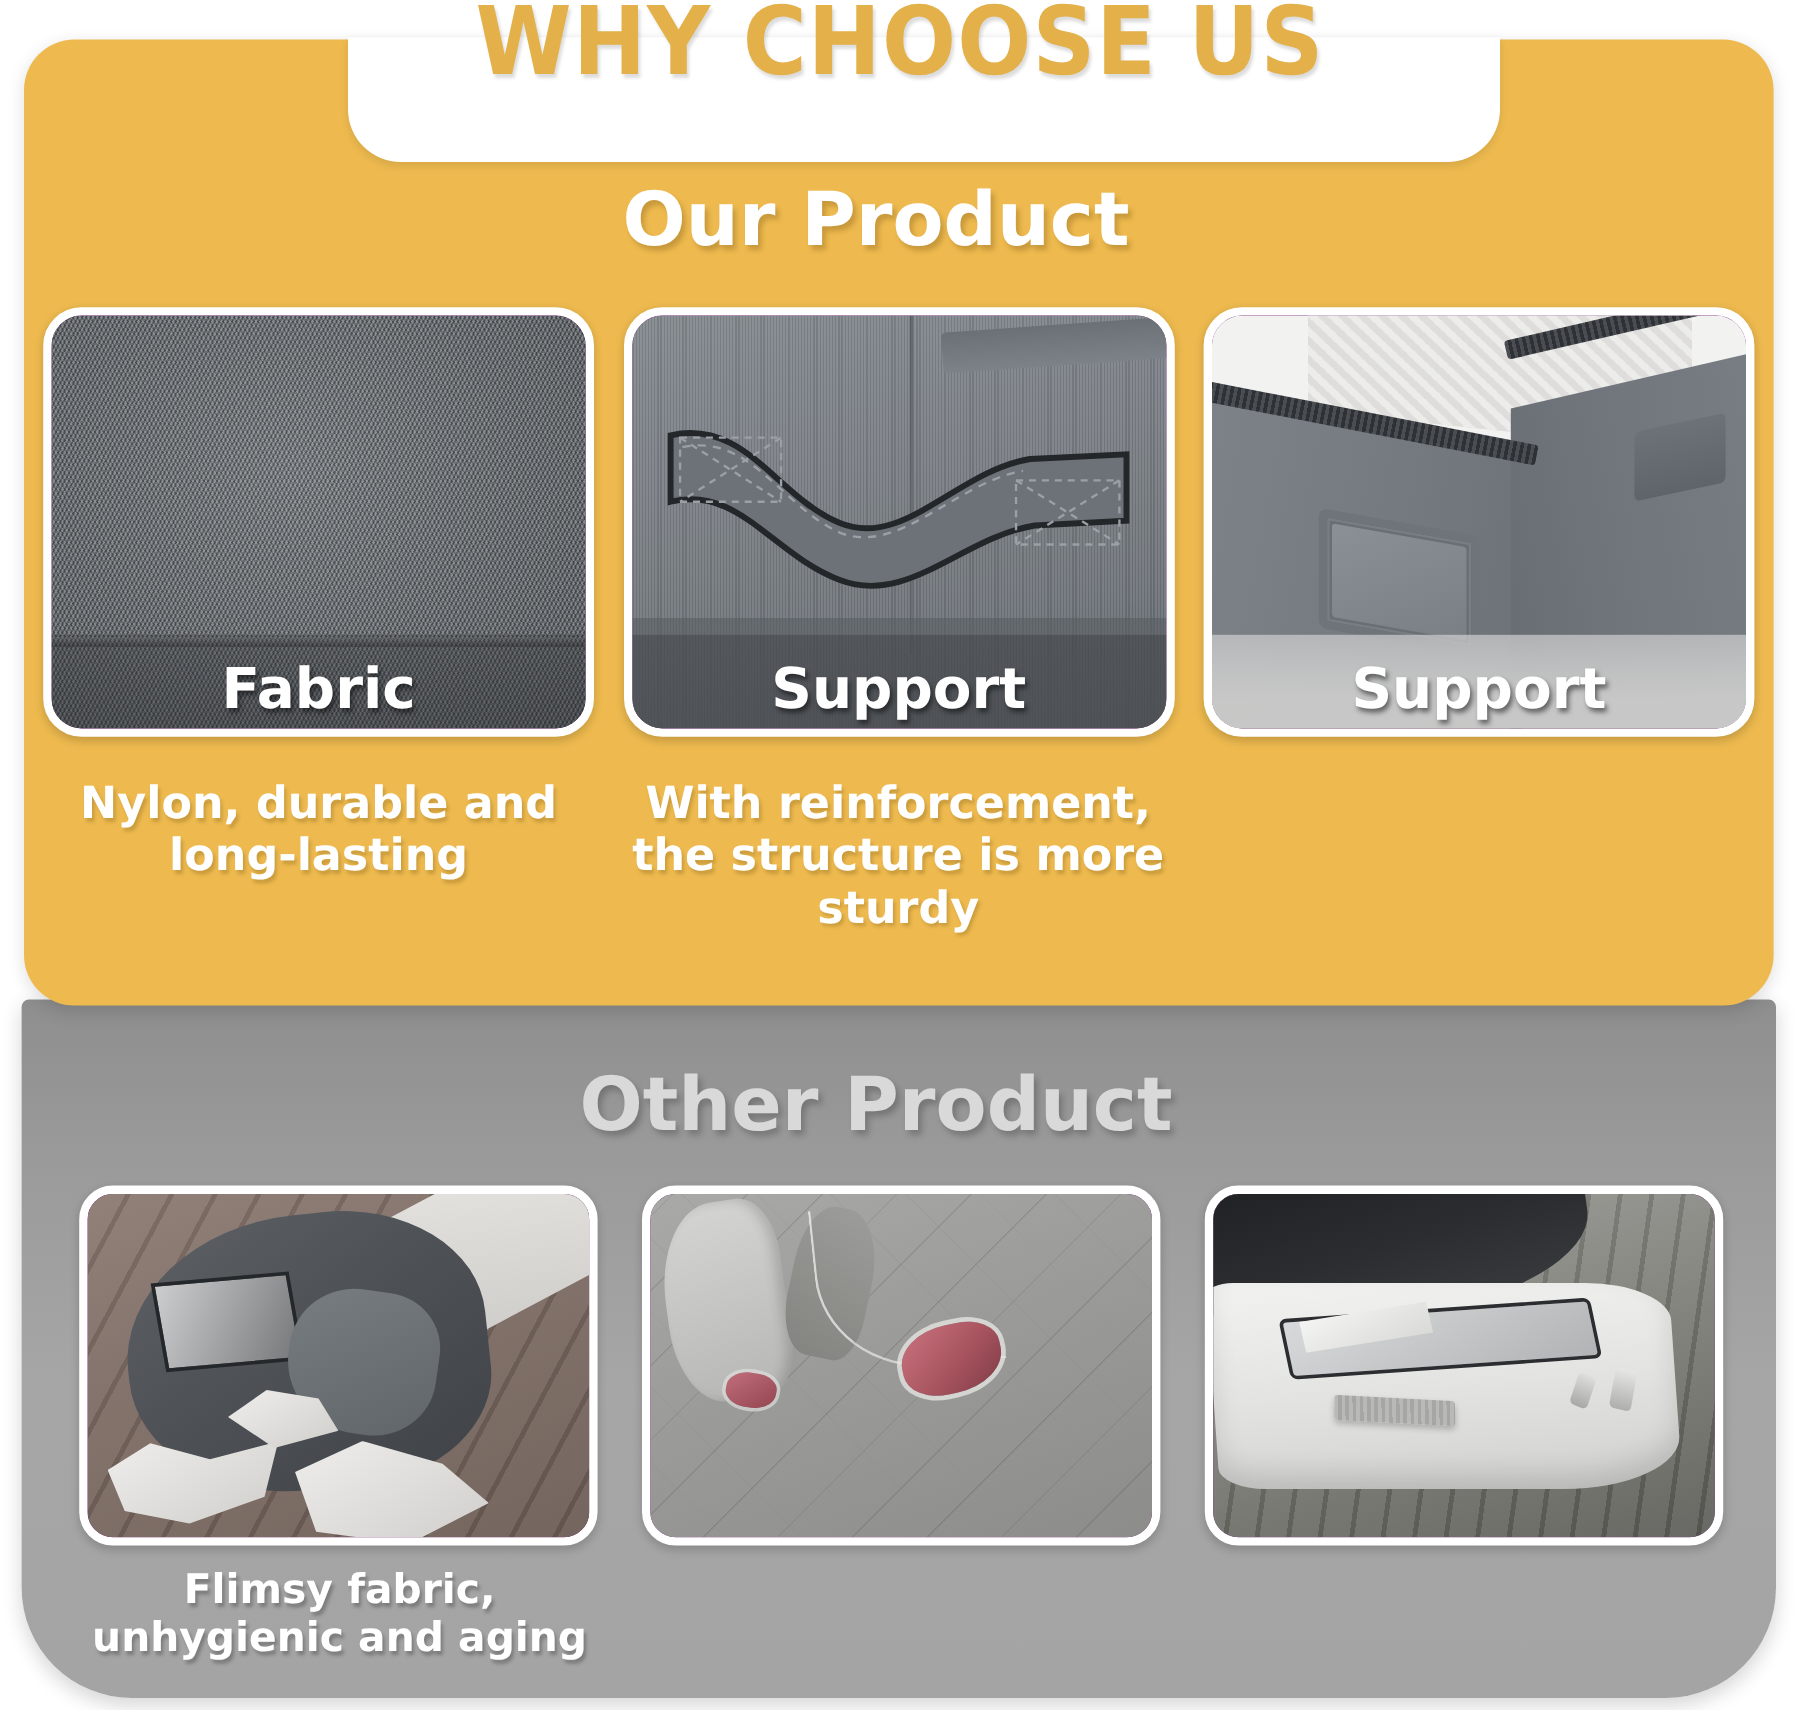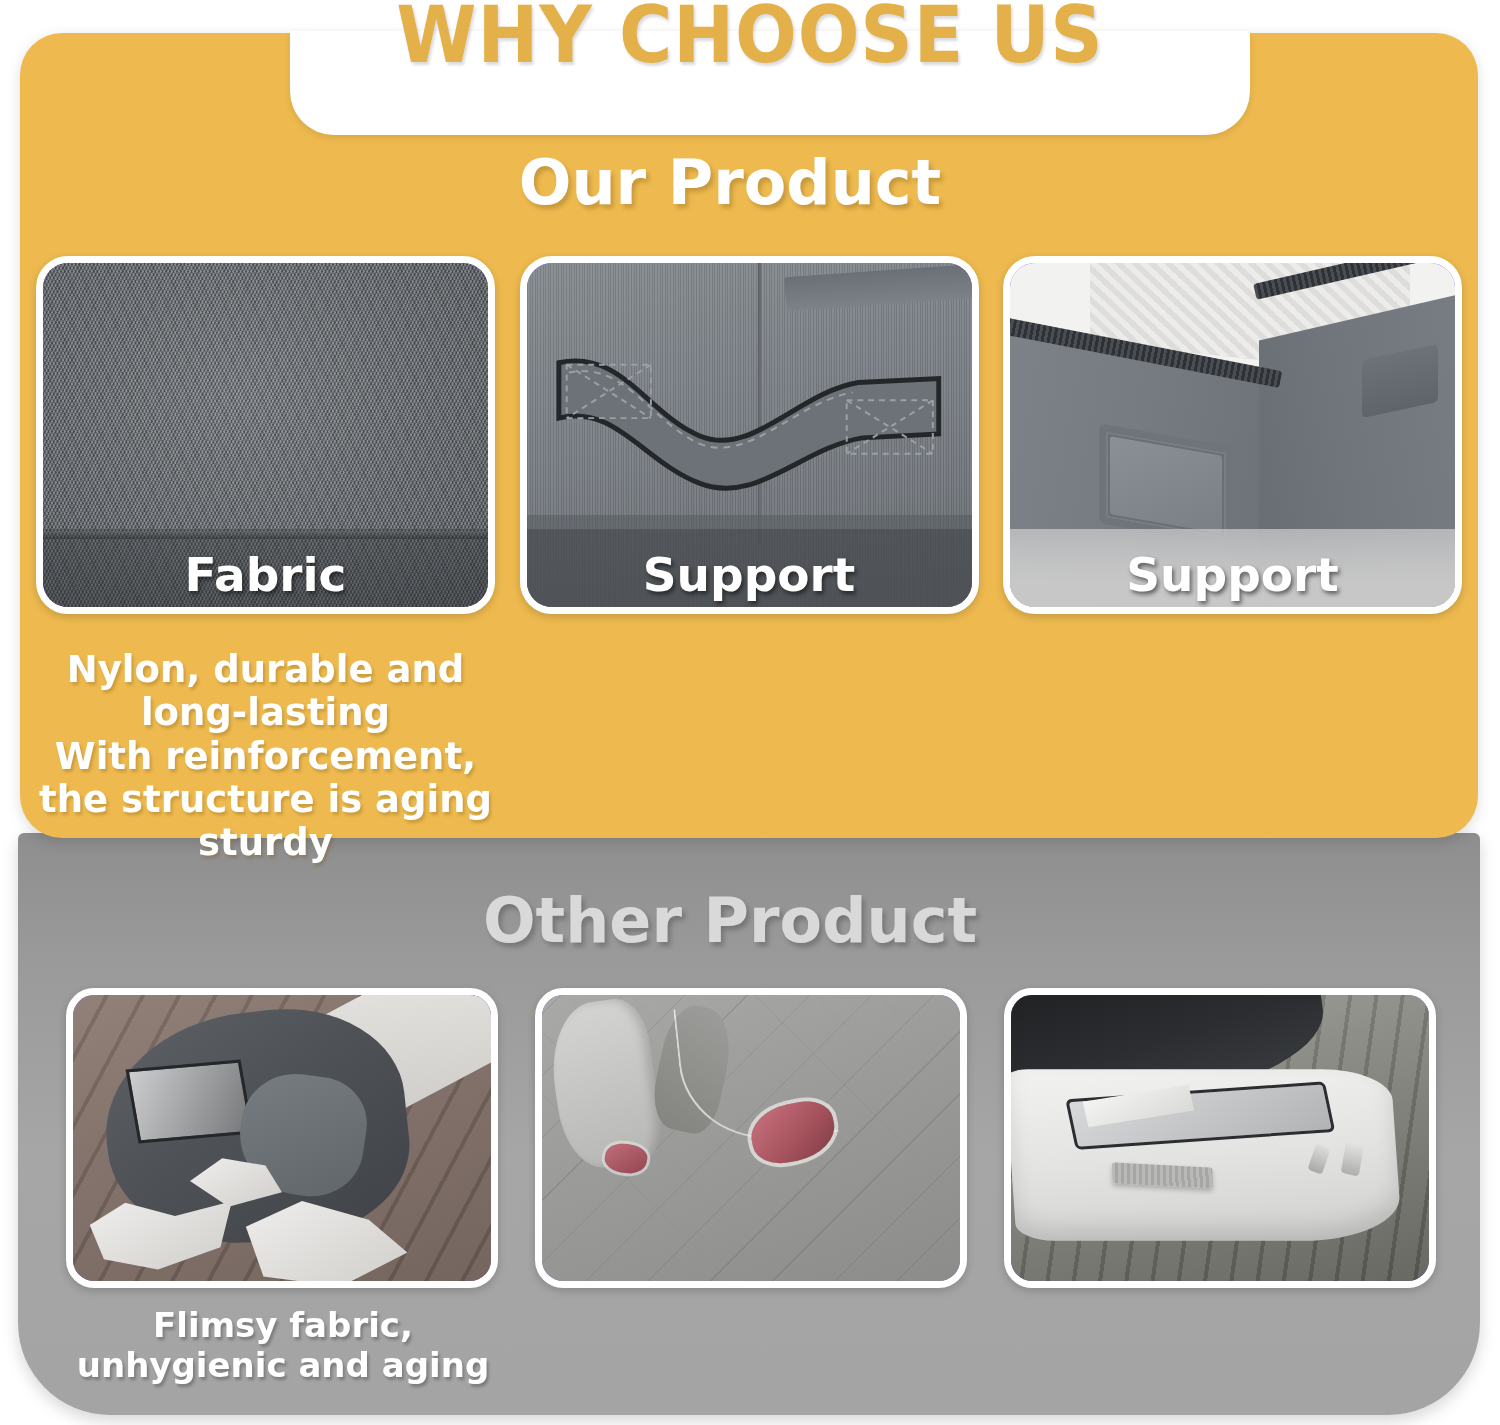--- a/index.html
+++ b/index.html
@@ -114,21 +114,21 @@
   .tile-row.other {
     left: 66px;
     top: 988px;
     width: 1370px;
   }
 
   .tile {
     position: relative;
     border-radius: 28px;
     overflow: hidden;
-    background: #8b5cf6;
+    background: #701a75;
   }
   .tile.our-tile {
     width: 459px;
     height: 358px;
     border: 7px solid #ffffff;
     box-sizing: border-box;
     border-radius: 32px;
     box-shadow: 0 3px 8px rgba(0,0,0,0.18);
   }
   .tile.other-tile {
@@ -175,21 +175,20 @@
 
   
   .caption-row {
     position: absolute;
     display: flex;
   }
   .caption-row.our {
     left: 36px;
     top: 648px;
     width: 1426px;
-    flex-direction: column;
   }
   .caption-row.other {
     left: 50px;
     top: 1306px;
     width: 1400px;
     justify-content: space-between;
   }
   .caption {
     text-align: center;
     font-weight: 700;
@@ -630,21 +629,21 @@
         <div class="shadow"></div>
       </div>
       <div class="tile-label-band light"></div>
       <div class="tile-label">Support</div>
     </div>
 
   </div>
 
   <div class="caption-row our">
     <div class="caption our-cap">Nylon, durable and long-lasting</div>
-    <div class="caption our-cap">With reinforcement, the structure is aging sturdy</div>
+    <div class="caption our-cap">With reinforcement, the structure is more sturdy</div>
   </div>
 
   <div class="sec-heading other">Other Product</div>
 
   <div class="tile-row other">
 
     <div class="tile other-tile">
       <div class="tile-art art-broken">
         <div class="planks"></div>
         <div class="wall"></div>

